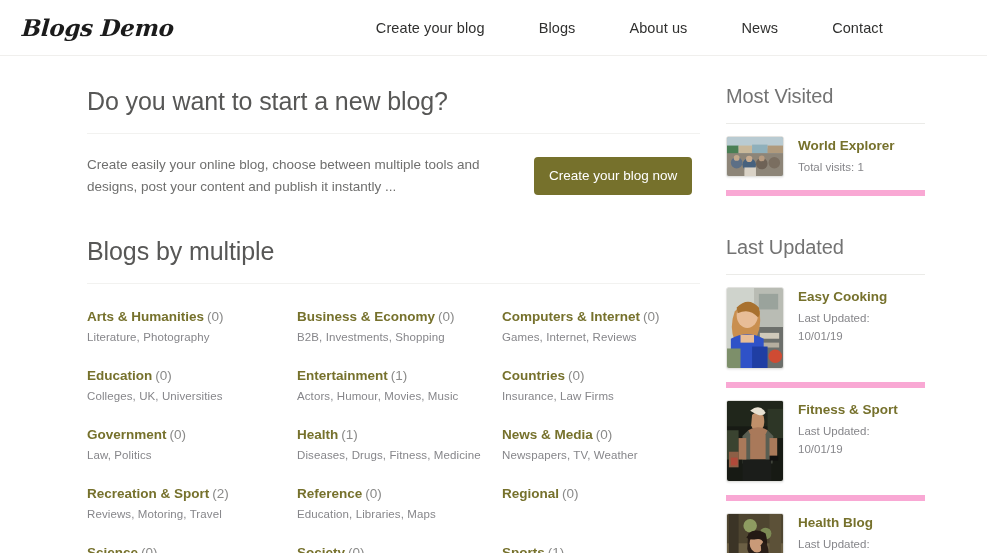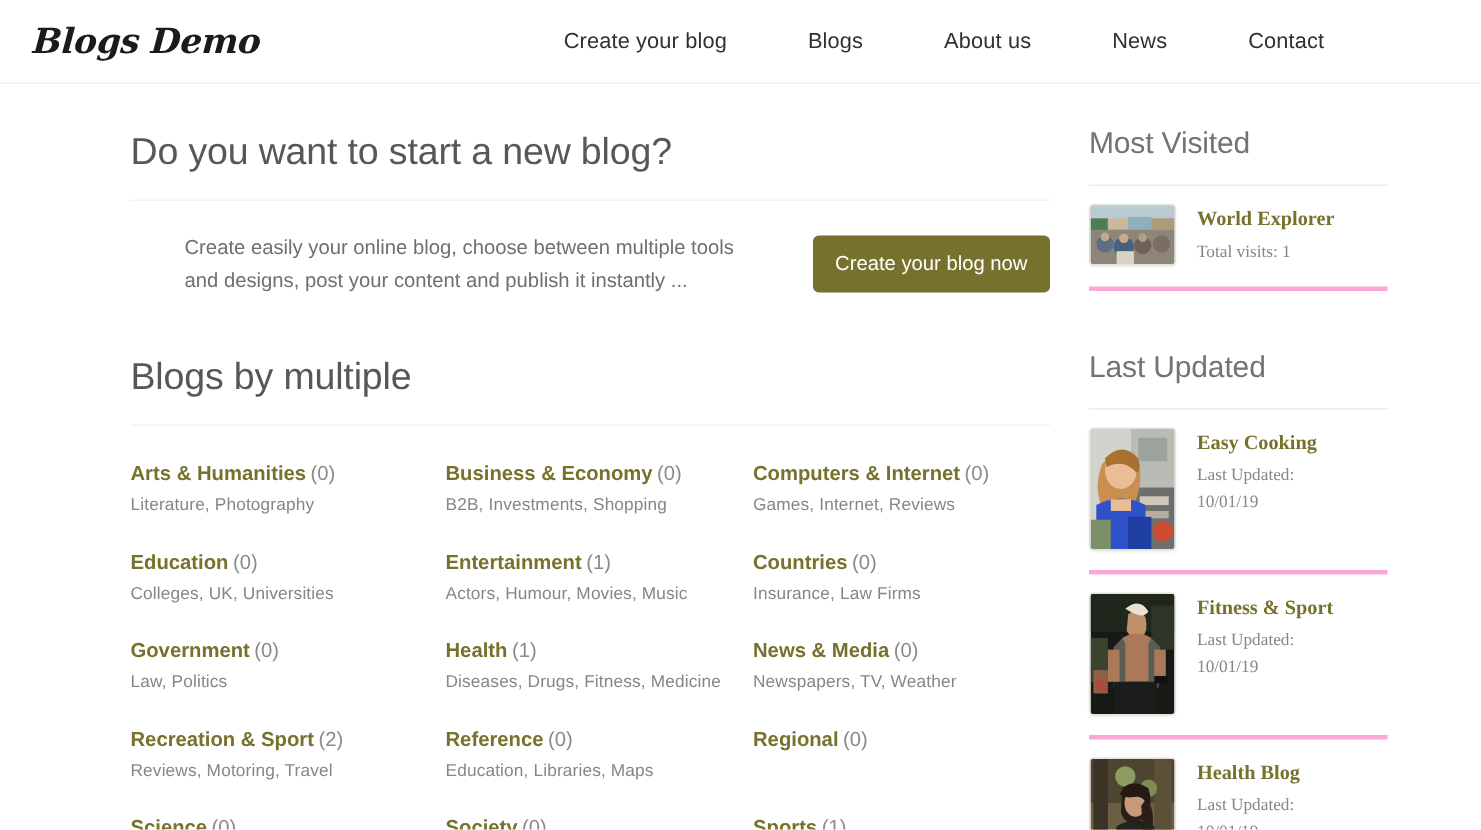--- a/index.html
+++ b/index.html
@@ -82,21 +82,20 @@
     height: 1px;
     background: #f2f2f0;
     margin-top: 17px;
     width: 613px;
   }
 
   .hero-body {
     display: flex;
     align-items: flex-start;
     margin-top: 20px;
-    margin-left: 36px;
   }
   .hero-text {
     font-size: 13.5px;
     color: #6f6f6e;
     line-height: 1.62;
     width: 400px;
   }
   .cta-btn {
     margin-left: 47px;
     margin-top: 3px;
@@ -151,23 +150,22 @@
   .side-rule {
     height: 1px;
     background: #ebebe8;
     margin-top: 15px;
     width: 199px;
   }
 
   .side-item {
     display: flex;
     padding: 12px 0 13px 0;
-    border-bottom: 3px solid #f9a8d4;
+    border-bottom: 6px solid #f9a8d4;
     width: 199px;
-    font-family: Liberation Serif, serif;
   }
   .thumb {
     width: 58px;
     flex: 0 0 58px;
     border: 1px solid #e2e2df;
     border-radius: 3px;
     overflow: hidden;
     background: #d8d8d4;
     box-shadow: 0 1px 2px rgba(0,0,0,.08);
   }

